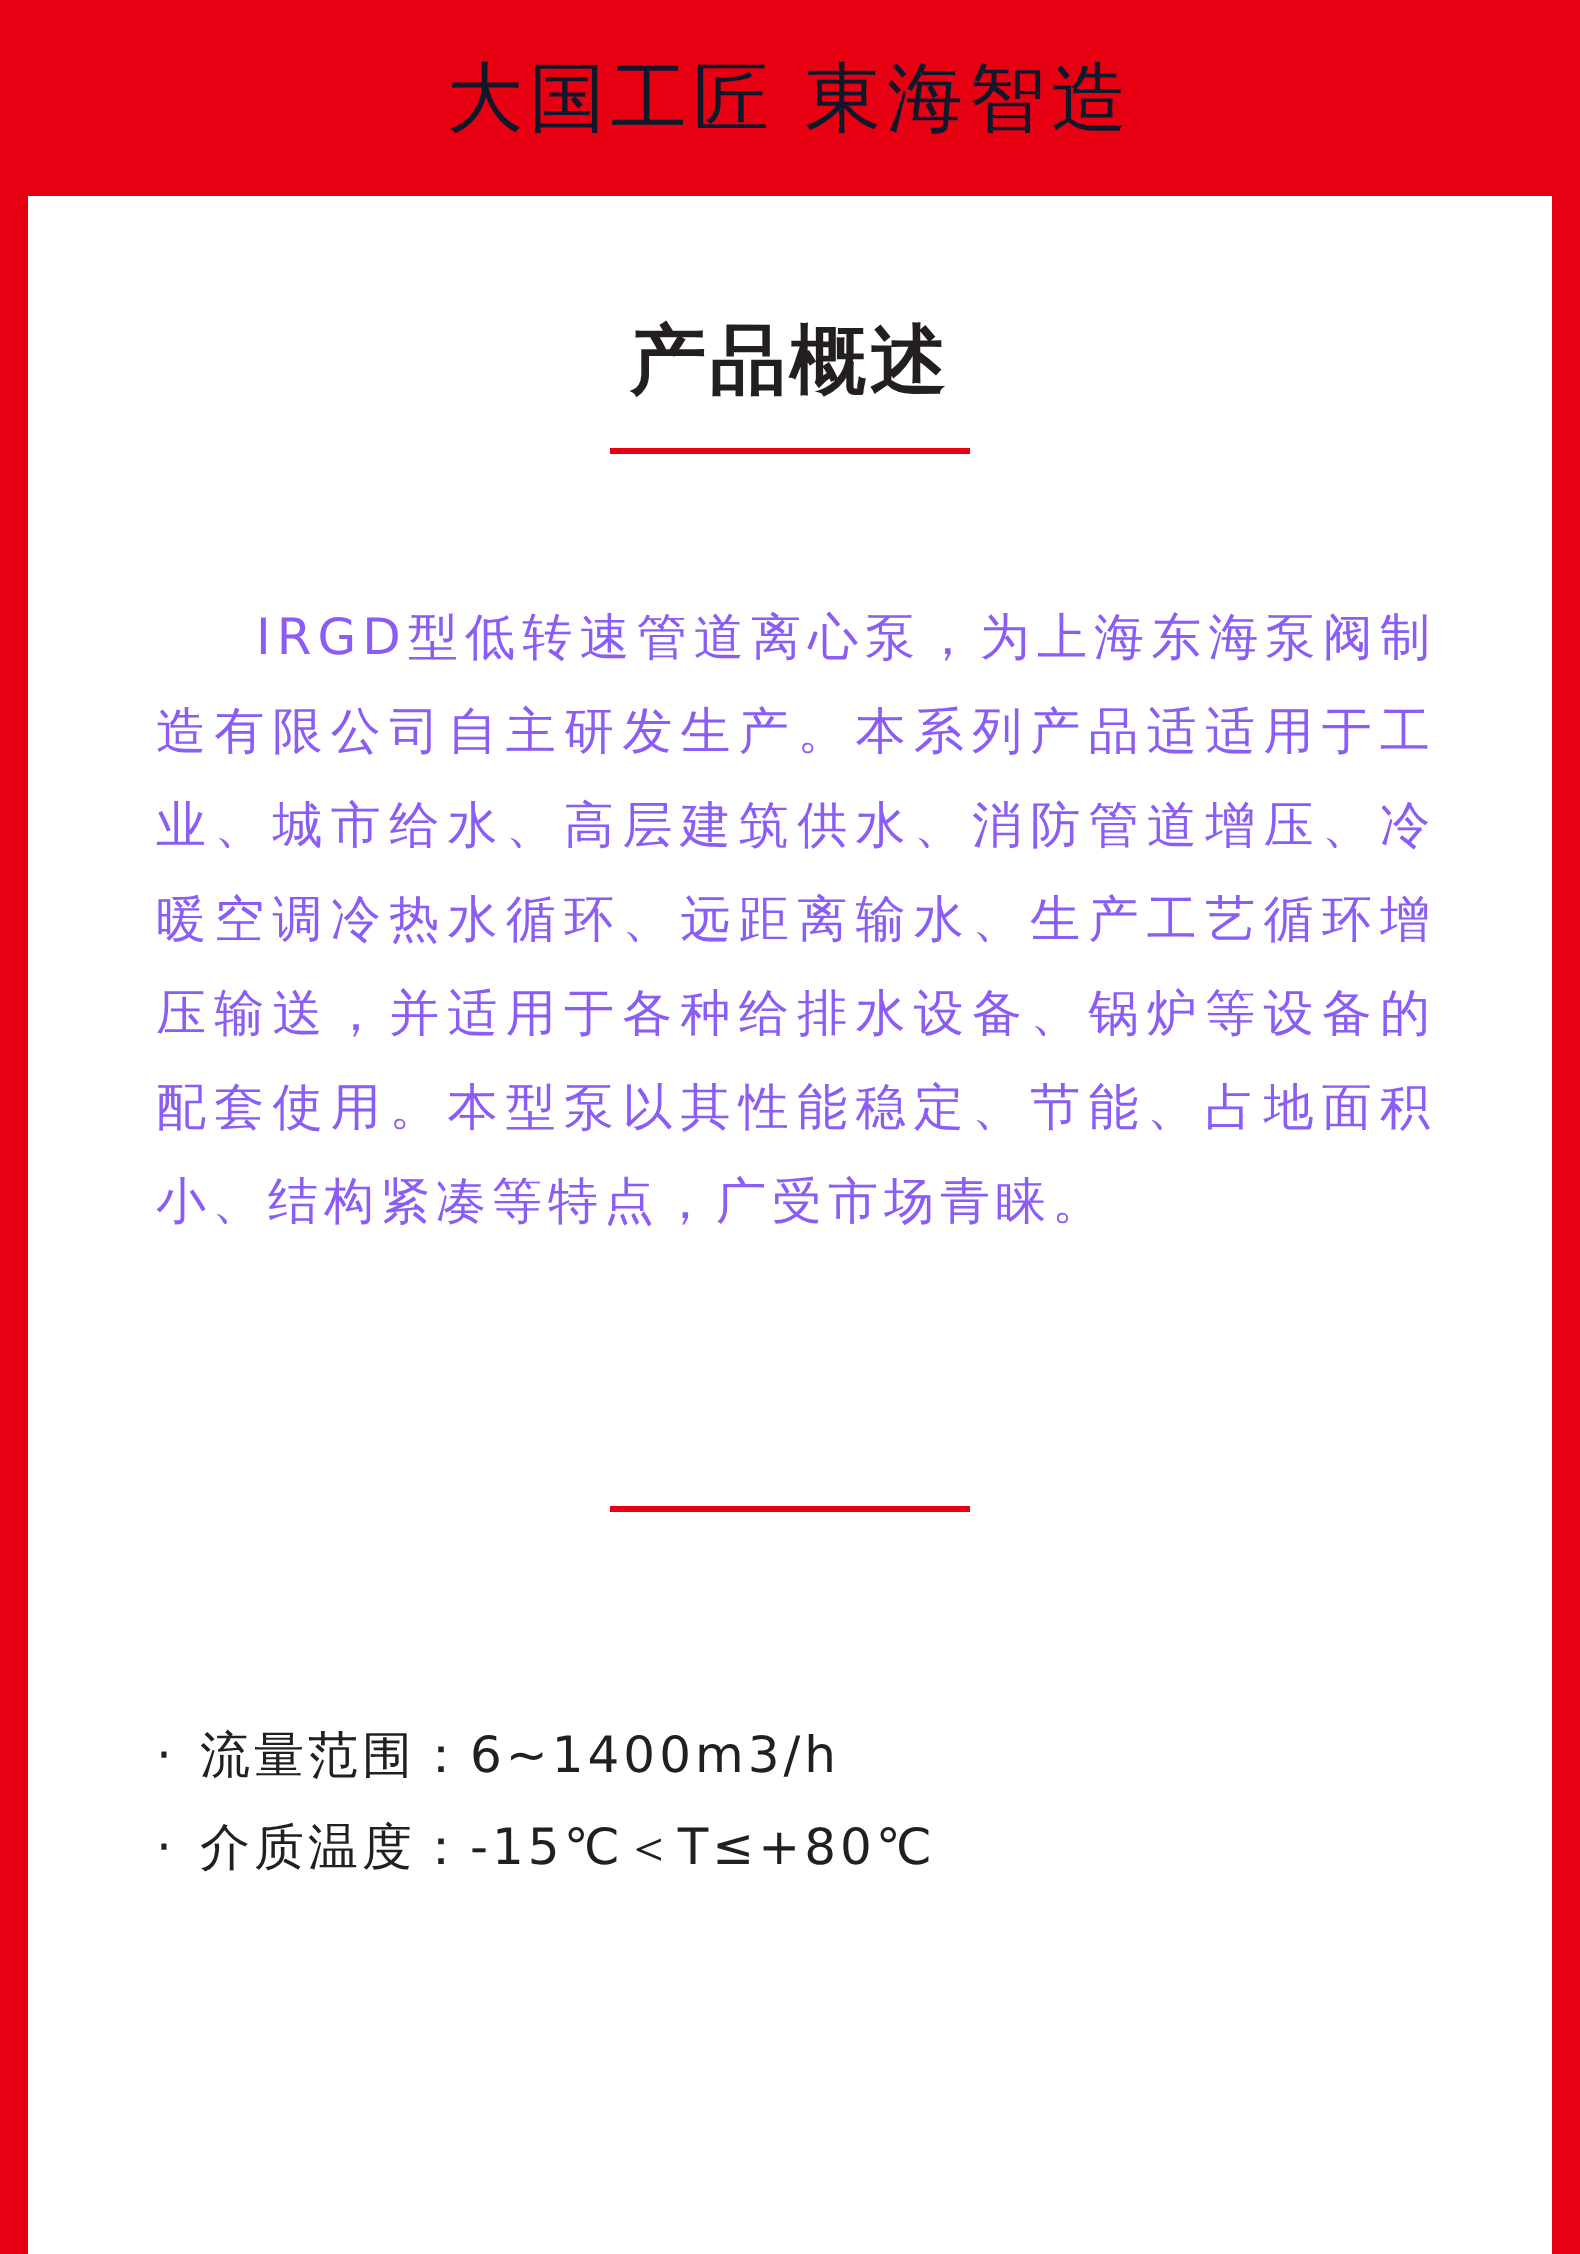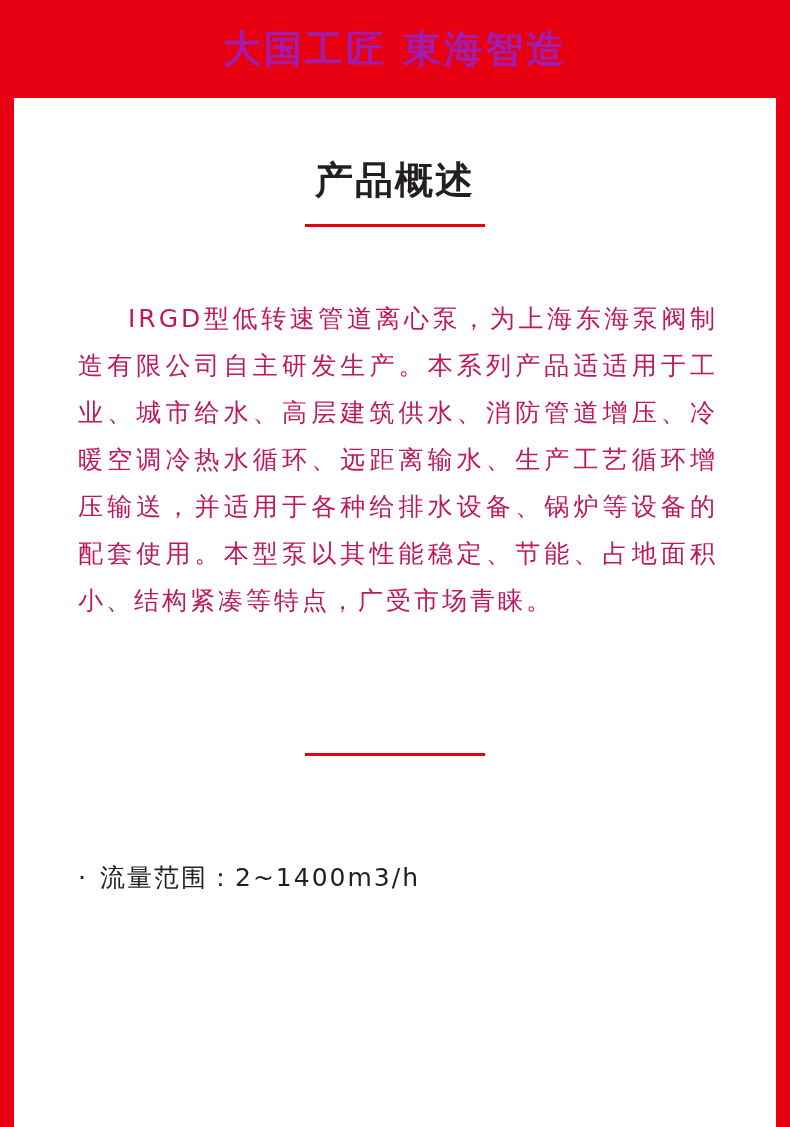--- a/index.html
+++ b/index.html
@@ -60,23 +60,23 @@
   }
   .banner-title {
     position: absolute;
     top: 0;
     left: 0;
     width: 790px;
     height: 98px;
     display: flex;
     align-items: center;
     justify-content: center;
-    color: #a21caf;
+    color: #0f172a;
     font-size: 38px;
-    font-weight: bold;
+    font-weight: normal;
     letter-spacing: 3px;
     font-family: "DejaVu Sans", "Liberation Sans", sans-serif;
   }
 
   
   .section {
     position: absolute;
     left: 0;
     width: 790px;
   }
@@ -95,21 +95,21 @@
     margin: 18px auto 0 auto;
   }
 
   
   .paragraph {
     position: absolute;
     left: 78px;
     width: 640px;
     font-size: 25px;
     line-height: 47px;
-    color: #be185d;
+    color: #8b5cf6;
     text-align: justify;
     text-align-last: left;
     text-indent: 50px;
     letter-spacing: 3px;
     font-family: "DejaVu Sans", "Liberation Sans", sans-serif;
   }
 
   
   .bullets {
     position: absolute;
@@ -151,14 +151,15 @@
   <div class="section-rule"></div>
 </div>
 
 <div class="paragraph" style="top:295px;">IRGD型低转速管道离心泵，为上海东海泵阀制造有限公司自主研发生产。本系列产品适适用于工业、城市给水、高层建筑供水、消防管道增压、冷暖空调冷热水循环、远距离输水、生产工艺循环增压输送，并适用于各种给排水设备、锅炉等设备的配套使用。本型泵以其性能稳定、节能、占地面积小、结构紧凑等特点，广受市场青睐。</div>
 
 <div class="section" style="top:735px;">
   <div class="section-rule"></div>
 </div>
 
 <ul class="bullets" style="top:855px;">
-  <li><span class="dot">·</span><span>流量范围：2~1400m3/h</span></li>
+  <li><span class="dot">·</span><span>流量范围：6~1400m3/h</span></li>
+  <li><span class="dot">·</span><span>介质温度：-15℃＜T≤+80℃</span></li>
 </ul>
 
 </body></html>

